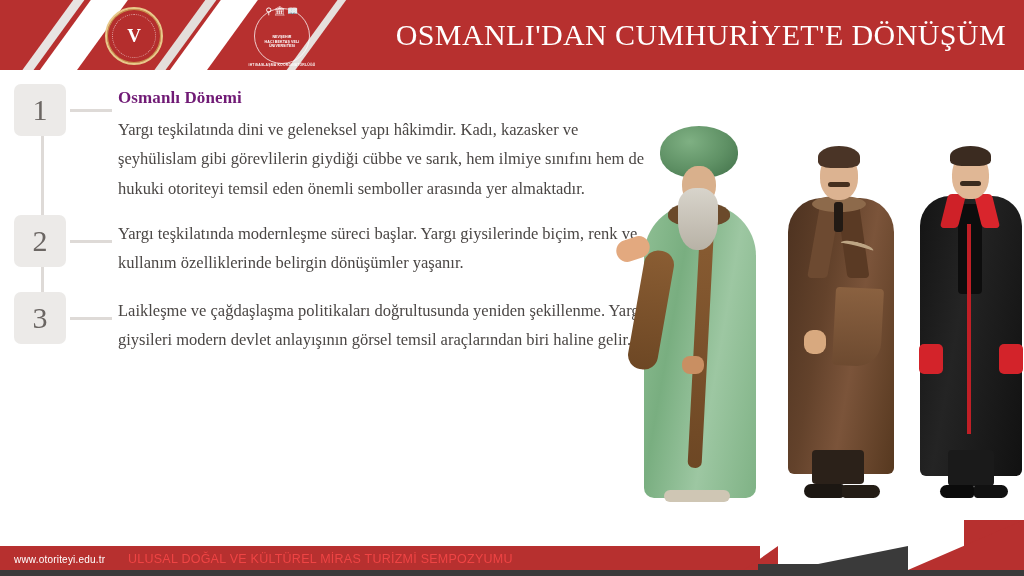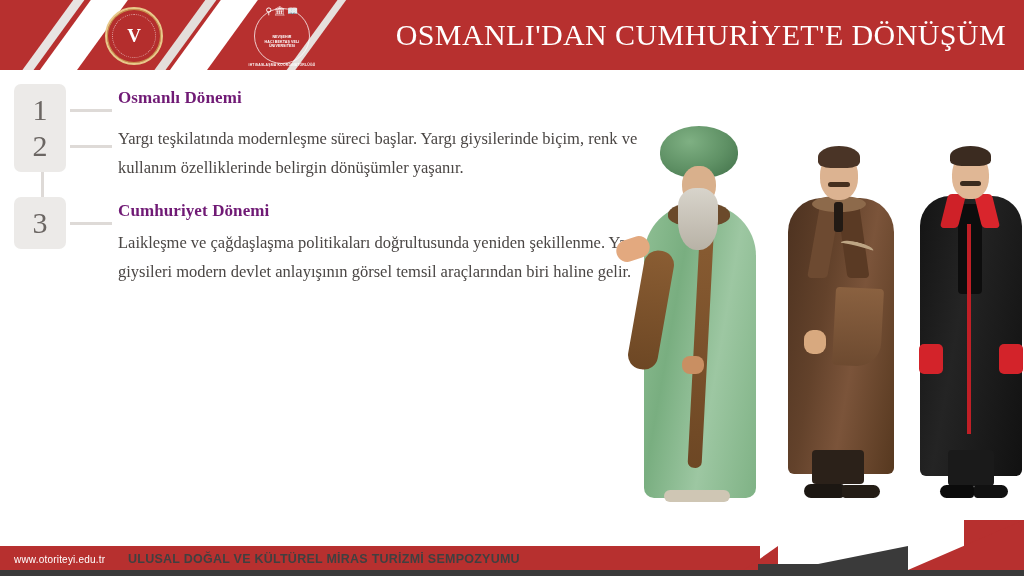--- a/index.html
+++ b/index.html
@@ -364,24 +364,24 @@
   }
   .footer-url {
     position:absolute; left:14px; bottom:11px;
     color:#ffffff;
     font-family:"Liberation Sans", sans-serif;
     font-size:10px;
     letter-spacing:.2px;
   }
   .footer-text {
     position:absolute; left:128px; bottom:10px;
-    color:#404040;
+    color:#ef4444;
     font-family:"Liberation Sans", sans-serif;
     font-size:12.5px;
-    font-weight:bold;
+    font-weight:normal;
     letter-spacing:.25px;
     margin-top:8px;
   }
   .footer-dark {
     position:absolute; right:116px; bottom:0;
     width:0; height:0;
     border-style:solid;
     border-width:0 0 30px 150px;
     border-color:transparent transparent #3a3a3a transparent;
   }
@@ -439,32 +439,32 @@
 
 <div class="main">
 
   <div class="timeline">
     <div class="tl-spine"></div>
 
     <div class="step step-1">
       <div class="step-marker">1</div>
       <div class="step-connector"></div>
       <h2 class="step-title">Osmanlı Dönemi</h2>
+      <p class="step-body">Yargı teşkilatında dini ve geleneksel yapı hâkimdir. Kadı, kazasker ve şeyhülislam gibi görevlilerin giydiği cübbe ve sarık, hem ilmiye sınıfını hem de hukuki otoriteyi temsil eden önemli semboller arasında yer almaktadır.</p>
     </div>
 
     <div class="step step-2">
       <div class="step-marker">2</div>
       <div class="step-connector"></div>
       <p class="step-body">Yargı teşkilatında modernleşme süreci başlar. Yargı giysilerinde biçim, renk ve kullanım özelliklerinde belirgin dönüşümler yaşanır.</p>
     </div>
 
     <div class="step step-3">
       <div class="step-marker">3</div>
       <div class="step-connector"></div>
-      <h2 class="step-title">Cumhuriyet Dönemi</h2>
       <p class="step-body">Laikleşme ve çağdaşlaşma politikaları doğrultusunda yeniden şekillenme. Yargı giysileri modern devlet anlayışının görsel temsil araçlarından biri haline gelir.</p>
     </div>
   </div>
 
   <div class="illustration">
 
     <div class="figure fig1">
       <div class="robe"></div>
       <div class="stole"></div>
       <div class="sleeve"></div>

